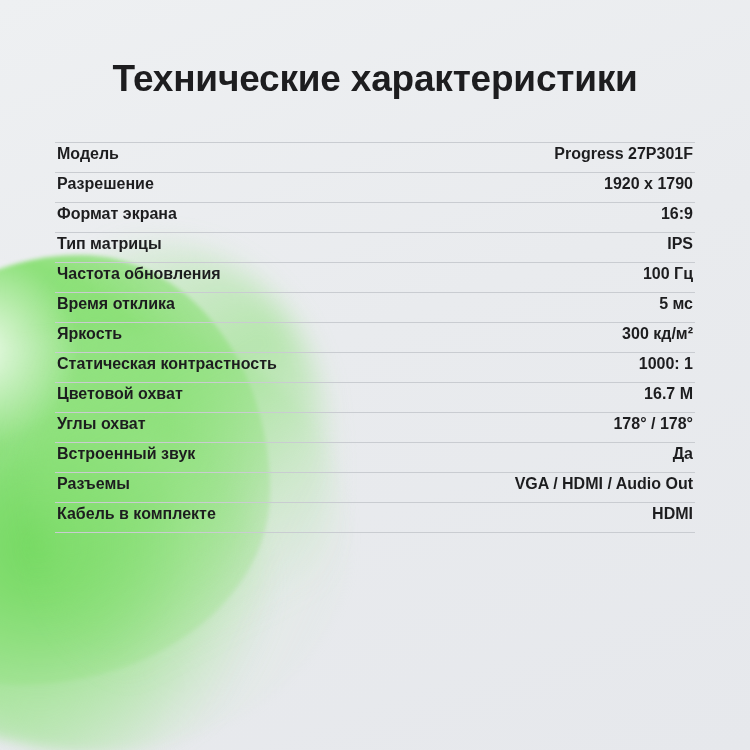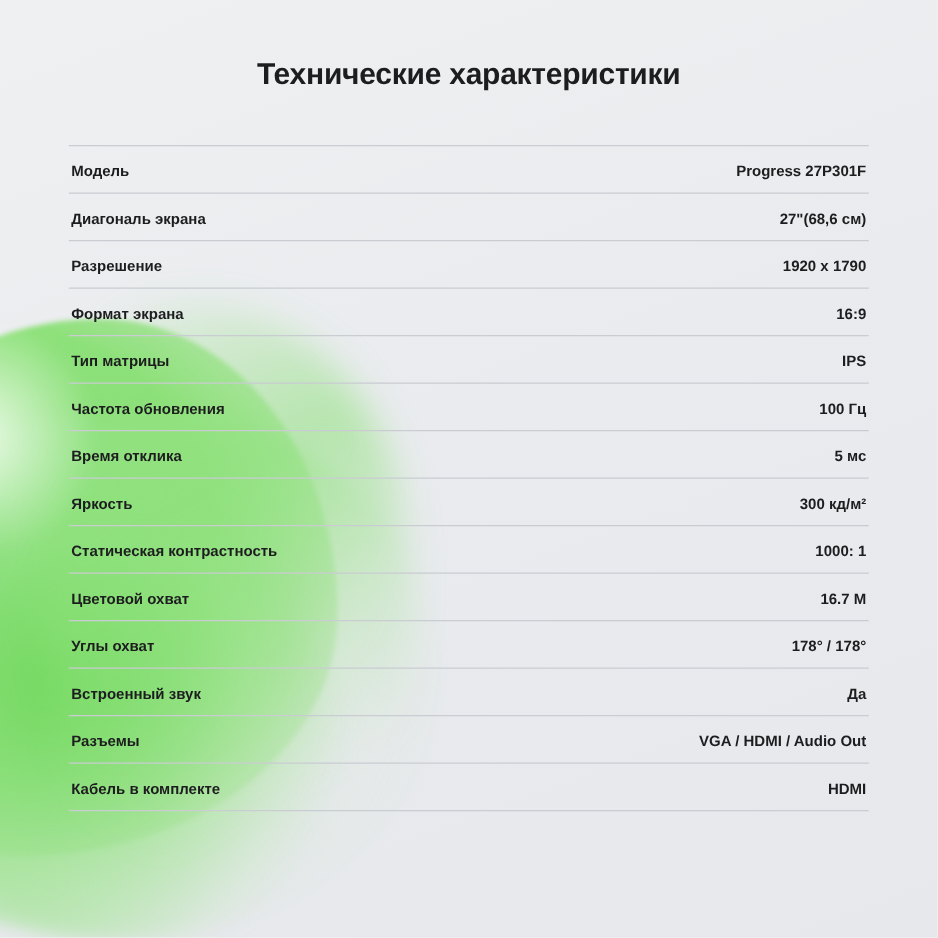--- a/index.html
+++ b/index.html
@@ -71,43 +71,43 @@
     background: radial-gradient(circle at 50% 50%, rgba(255,255,255,0.85) 0%, rgba(255,255,255,0.0) 70%);
     border-radius: 50%;
     filter: blur(6px);
   }
 
   .content {
     position: relative;
     z-index: 5;
   }
   .title {
-    margin: 0;
+    margin: 12px;
     padding: 46px 0 0 0;
     text-align: center;
-    font-size: 24px;
+    font-size: 37px;
     font-weight: bold;
     color: #1d1d1f;
     letter-spacing: -0.2px;
   }
   .spec-table {
     margin: 42px 55px 0 55px;
     border-collapse: collapse;
     width: 640px;
     table-layout: fixed;
   }
   .spec-table tr {
     border-bottom: 1px solid #c9ccd1;
   }
   .spec-table tr:first-child {
     border-top: 1px solid #c9ccd1;
   }
   .spec-table td {
-    padding: 12px 2px 9px 2px;
-    font-size: 12px;
+    padding: 2px 2px 9px 2px;
+    font-size: 16px;
     color: #1d1d1f;
     font-weight: bold;
     height: 16px;
   }
   .spec-table td.label {
     text-align: left;
     width: 330px;
   }
   .spec-table td.value {
     text-align: right;
@@ -125,24 +125,20 @@
   <div class="blob blob-e"></div>
 
   <div class="content">
     <h1 class="title">Технические характеристики</h1>
 
     <table class="spec-table">
       <tbody>
         <tr>
           <td class="label">Модель</td>
           <td class="value">Progress 27P301F</td>
-        </tr>
-        <tr>
-          <td class="label">Диагональ экрана</td>
-          <td class="value">27"(68,6 см)</td>
         </tr>
         <tr>
           <td class="label">Разрешение</td>
           <td class="value">1920 x 1790</td>
         </tr>
         <tr>
           <td class="label">Формат экрана</td>
           <td class="value">16:9</td>
         </tr>
         <tr>

